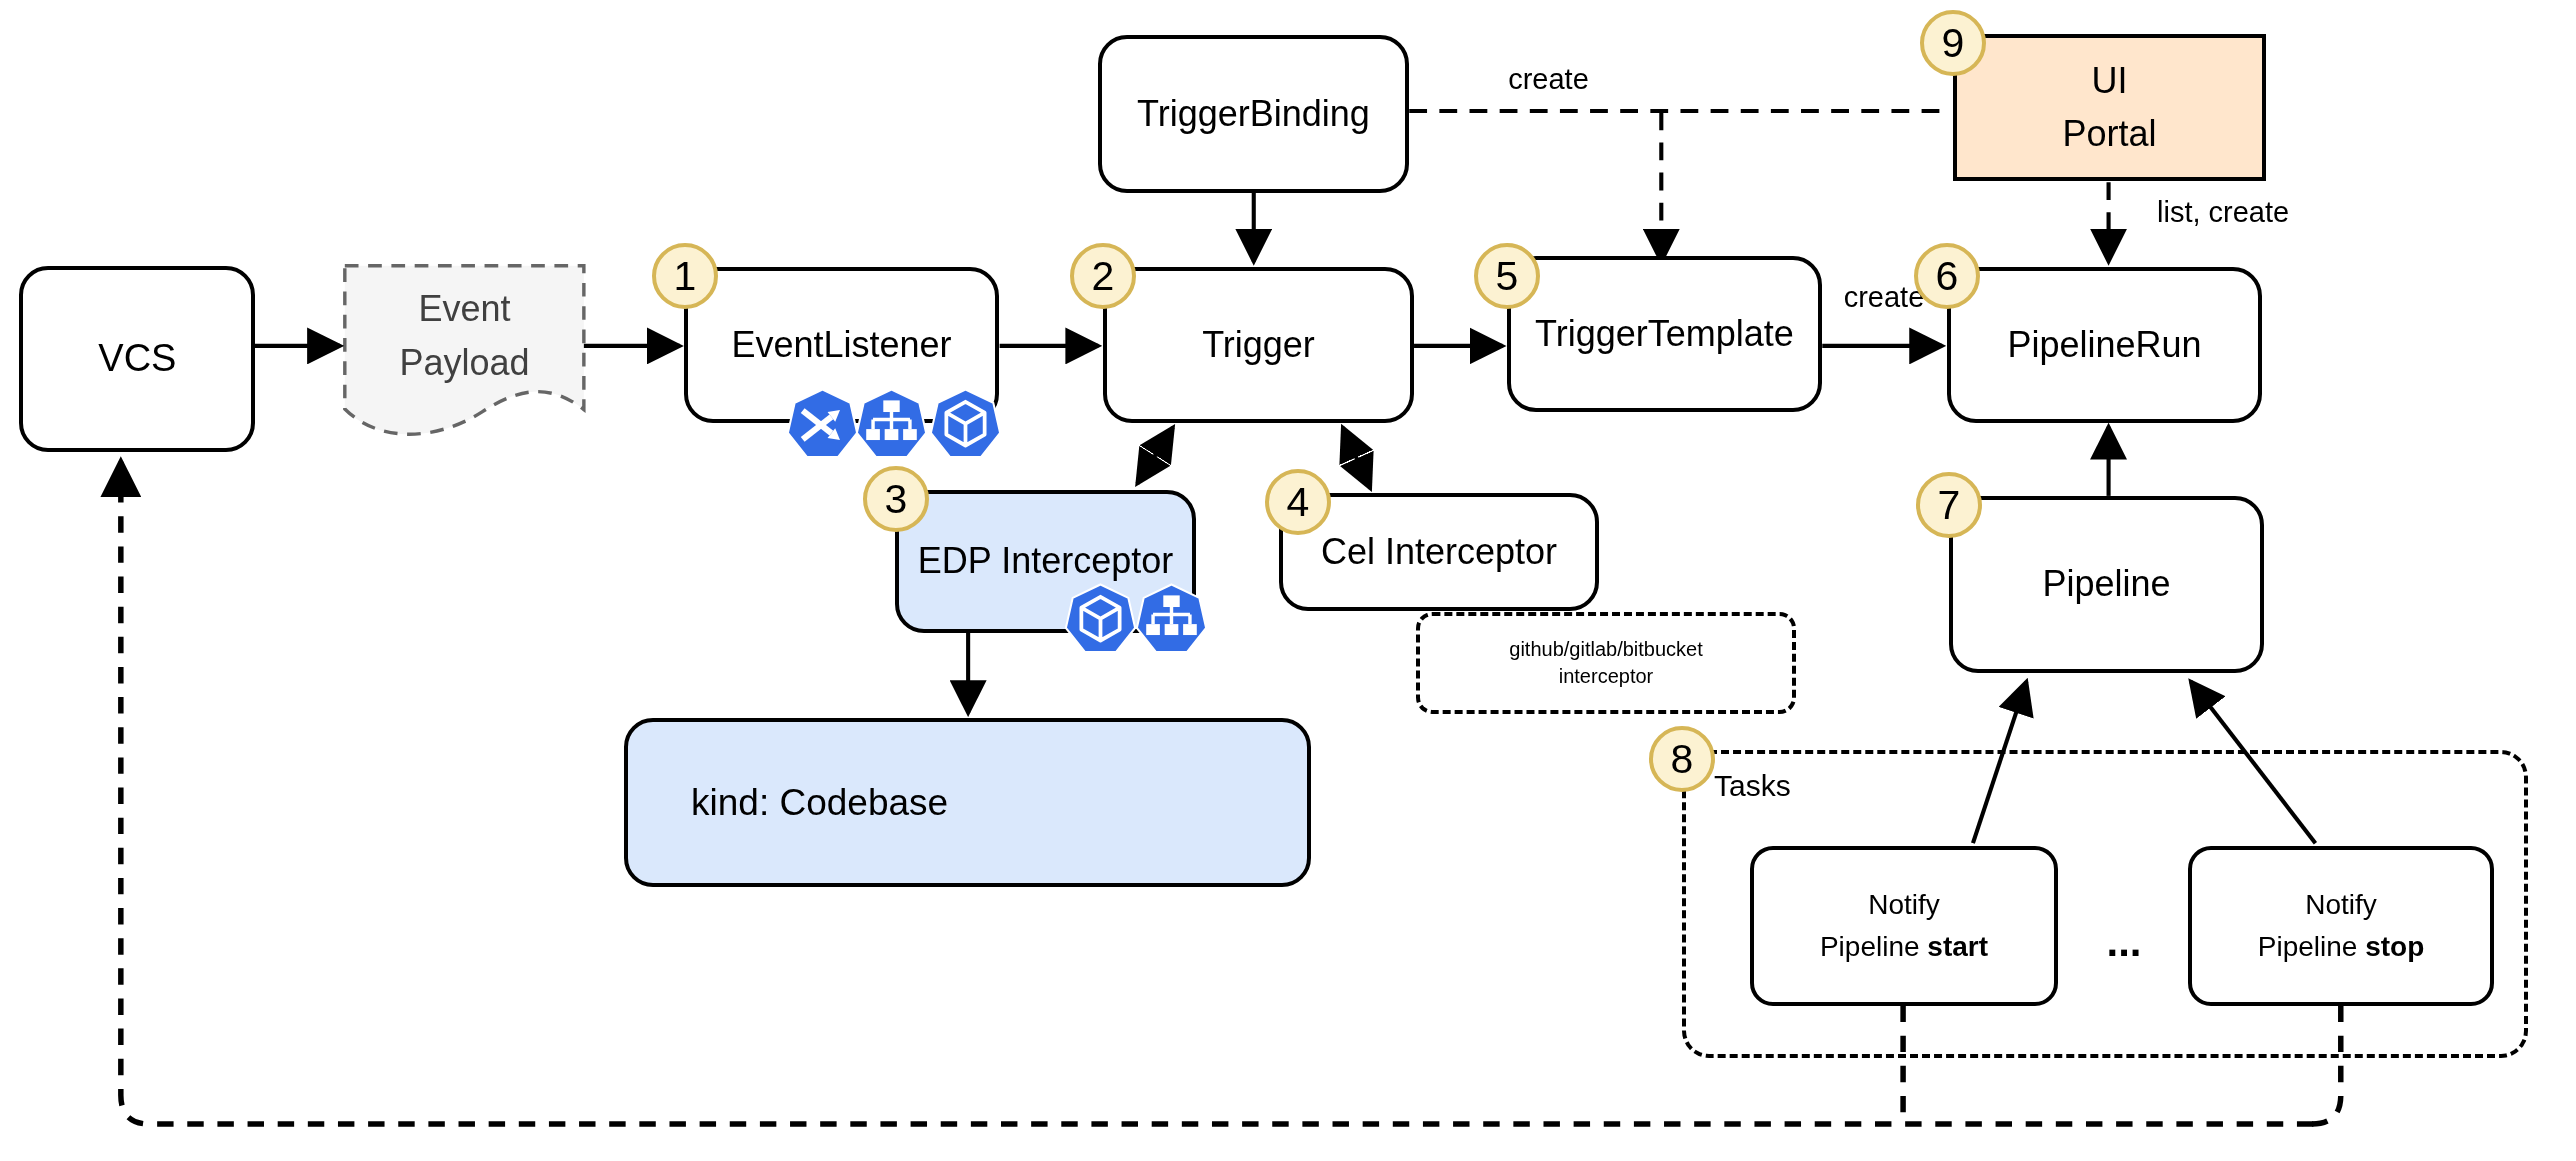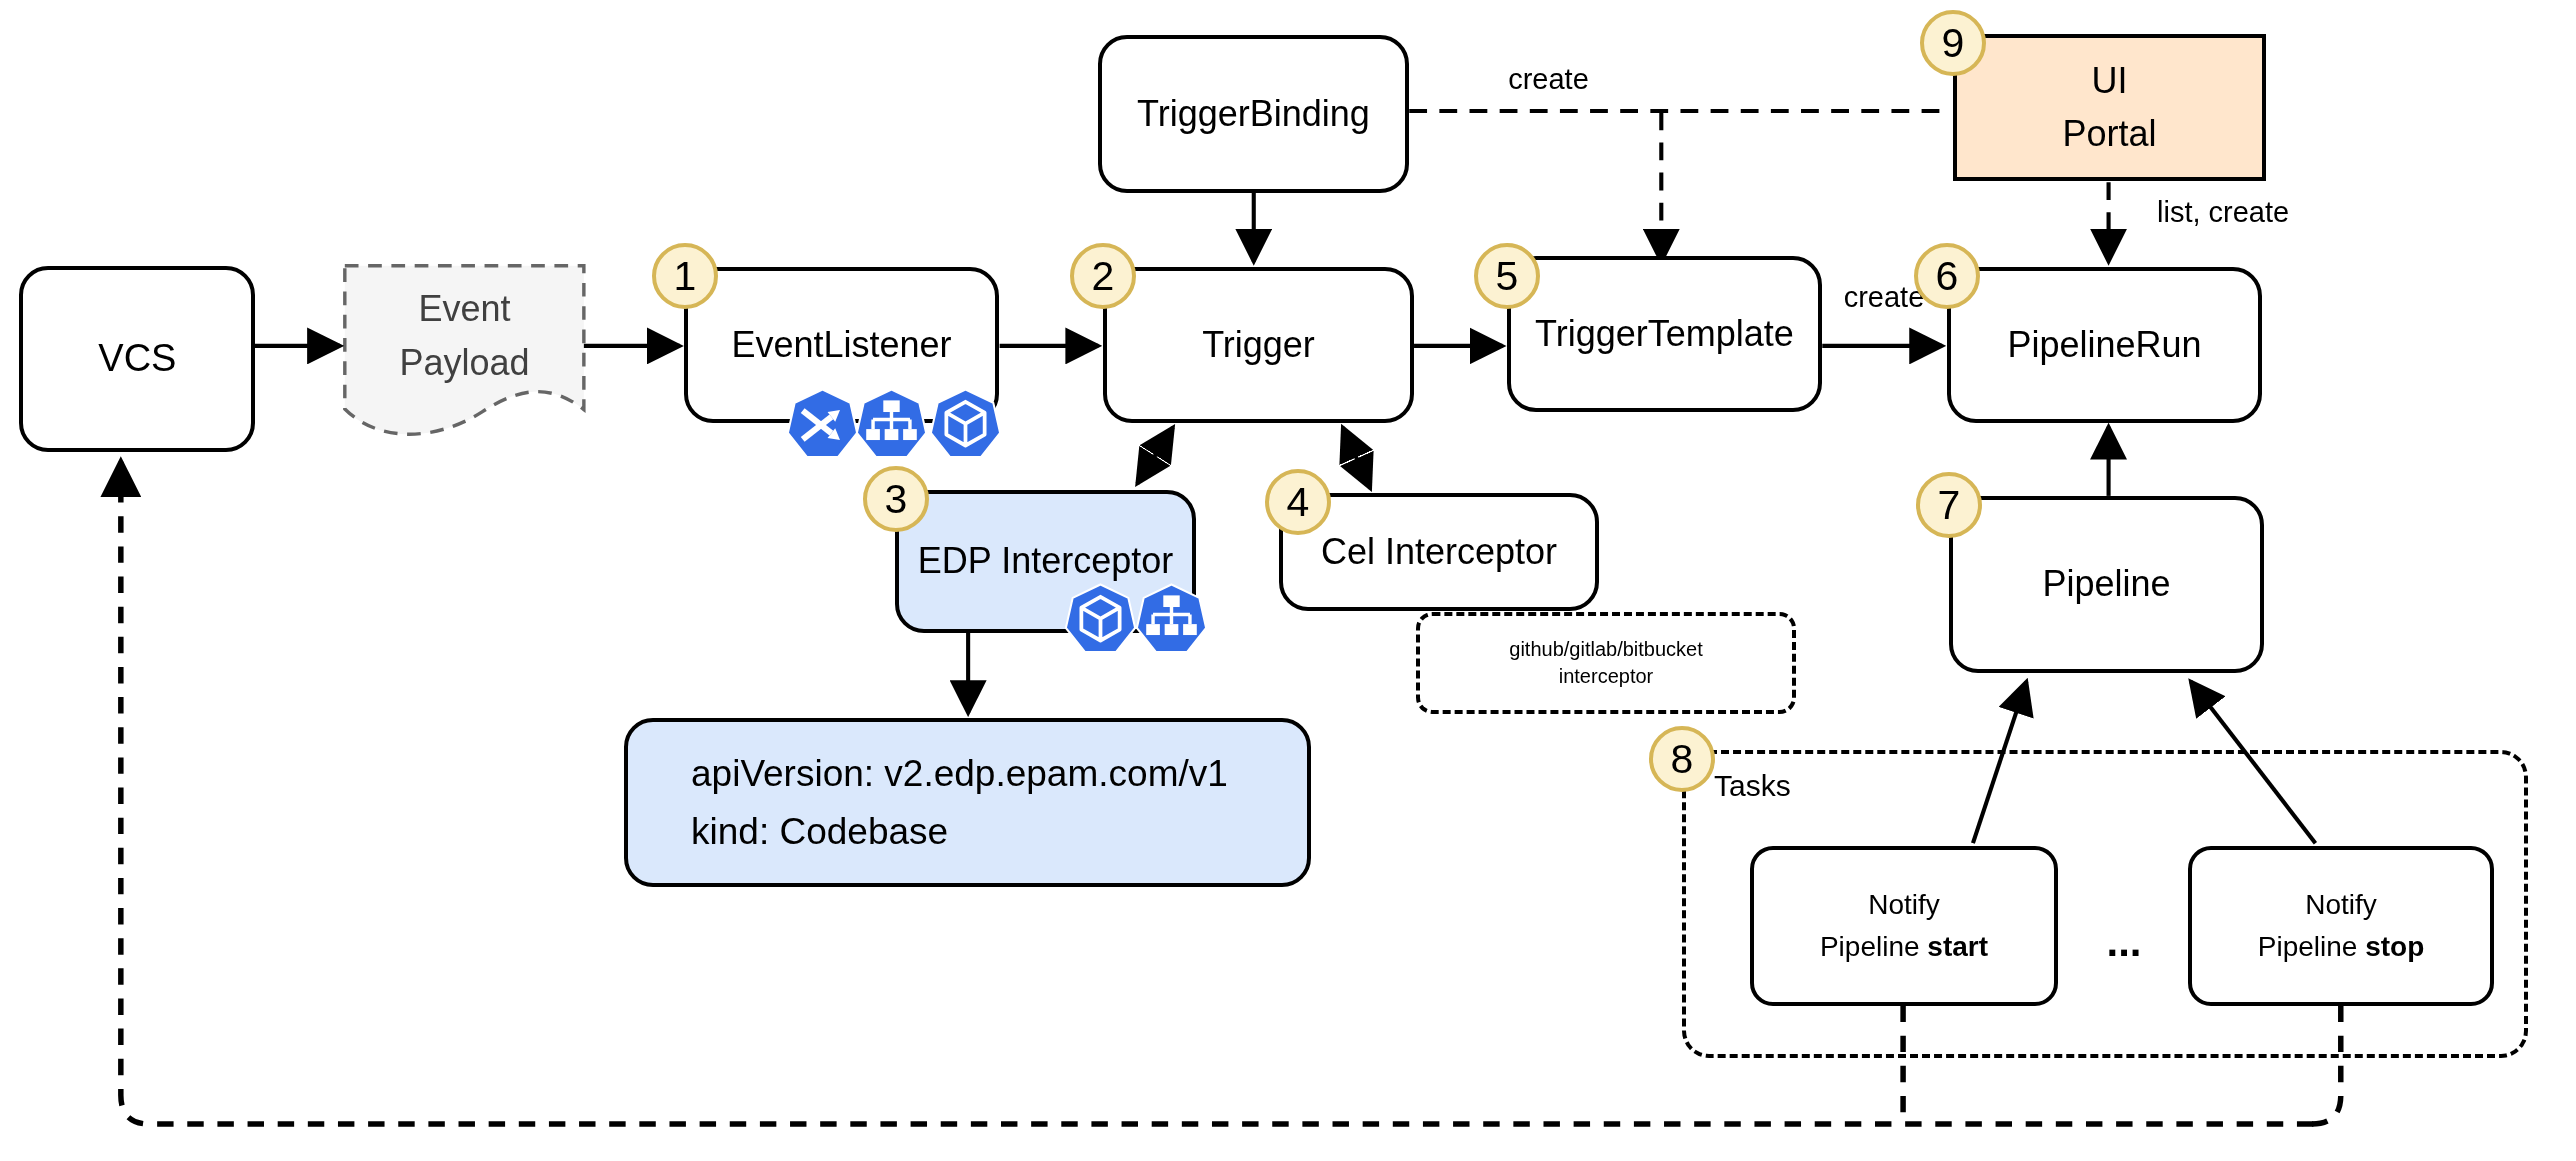--- a/index.html
+++ b/index.html
@@ -109,21 +109,20 @@
   <div class="node" style="left:1279px;top:493px;width:320px;height:118px;">
     <span>Cel Interceptor</span>
   </div>
 
   <div class="node dashed z20" style="left:1416px;top:612px;width:380px;height:102px;border-radius:16.4px;font-size:20px;line-height:1.35;background:#fff;">
     <div>github/gitlab/bitbucket</div>
     <div>interceptor</div>
   </div>
 
   <div class="node blue leftalign" style="left:624px;top:718px;width:687px;height:169px;">
-    <div>apiVersion: v2.edp.epam.com/v1</div>
     <div>kind: Codebase</div>
   </div>
 
   <div class="node" style="left:1949px;top:496px;width:315px;height:177px;">
     <span>Pipeline</span>
   </div>
 
   <div class="node dashed" style="left:1682px;top:750px;width:846px;height:308px;border-width:4.8px;border-radius:27px;"></div>
   <div class="freetext tasks-label" style="left:1714px;top:769px;">Tasks</div>
 

